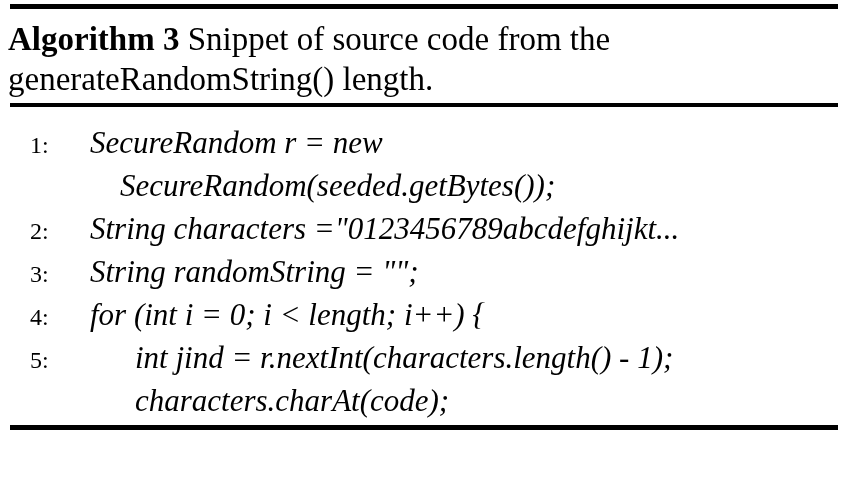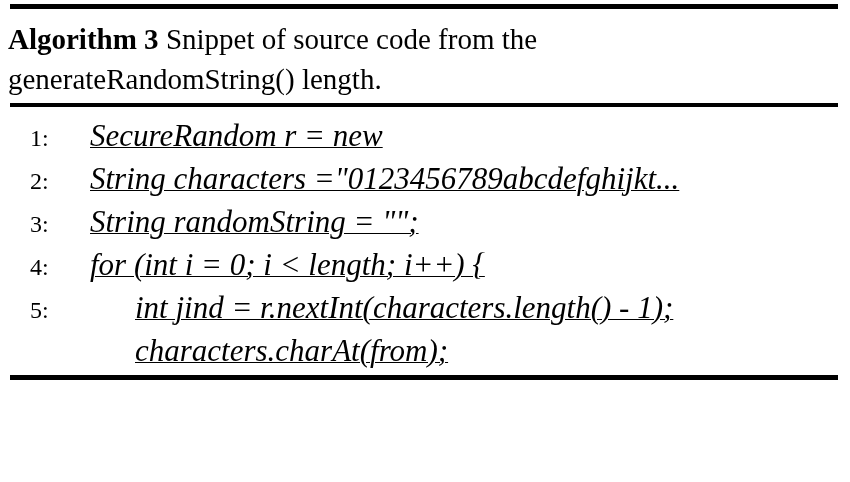--- a/index.html
+++ b/index.html
@@ -26,30 +26,29 @@
   }
   .rule.mid {
     height: 4px;
   }
   .rule.bottom {
     height: 5px;
     margin-top: 3px;
   }
   .caption {
     padding: 10px 8px 4px 8px;
-    font-size: 29px;
+    font-size: 33px;
     line-height: 40px;
     white-space: nowrap;
   }
   .caption .bold {
     font-weight: bold;
   }
   .body {
-    padding-top: 7px;
-    text-decoration: underline;
+    padding-top: 14px;
   }
   .row {
     line-height: 43px;
     height: 43px;
     white-space: nowrap;
   }
   .num {
     display: inline-block;
     width: 60px;
     padding-left: 30px;
@@ -76,39 +75,42 @@
   </div>
 
   <div class="rule mid"></div>
 
   <div class="body">
 
     <div class="row">
       <span class="num">1:</span><span class="code">SecureRandom r = new</span>
     </div>
 
+    <div class="row">
+      <span class="num"></span><span class="code ind1">SecureRandom(seeded.getBytes());</span>
+    </div>
 
     <div class="row">
       <span class="num">2:</span><span class="code">String characters ="0123456789abcdefghijkt...</span>
     </div>
 
     <div class="row">
       <span class="num">3:</span><span class="code">String randomString = "";</span>
     </div>
 
     <div class="row">
       <span class="num">4:</span><span class="code">for (int i = 0; i &lt; length; i++) {</span>
     </div>
 
     <div class="row">
       <span class="num">5:</span><span class="code ind2">int jind = r.nextInt(characters.length() - 1);</span>
     </div>
 
 
     <div class="row">
-      <span class="num"></span><span class="code ind2">characters.charAt(from);</span>
+      <span class="num"></span><span class="code ind2">characters.charAt(code);</span>
     </div>
 
   </div>
 
   <div class="rule bottom"></div>
 
 </div>
 
 </body></html>

